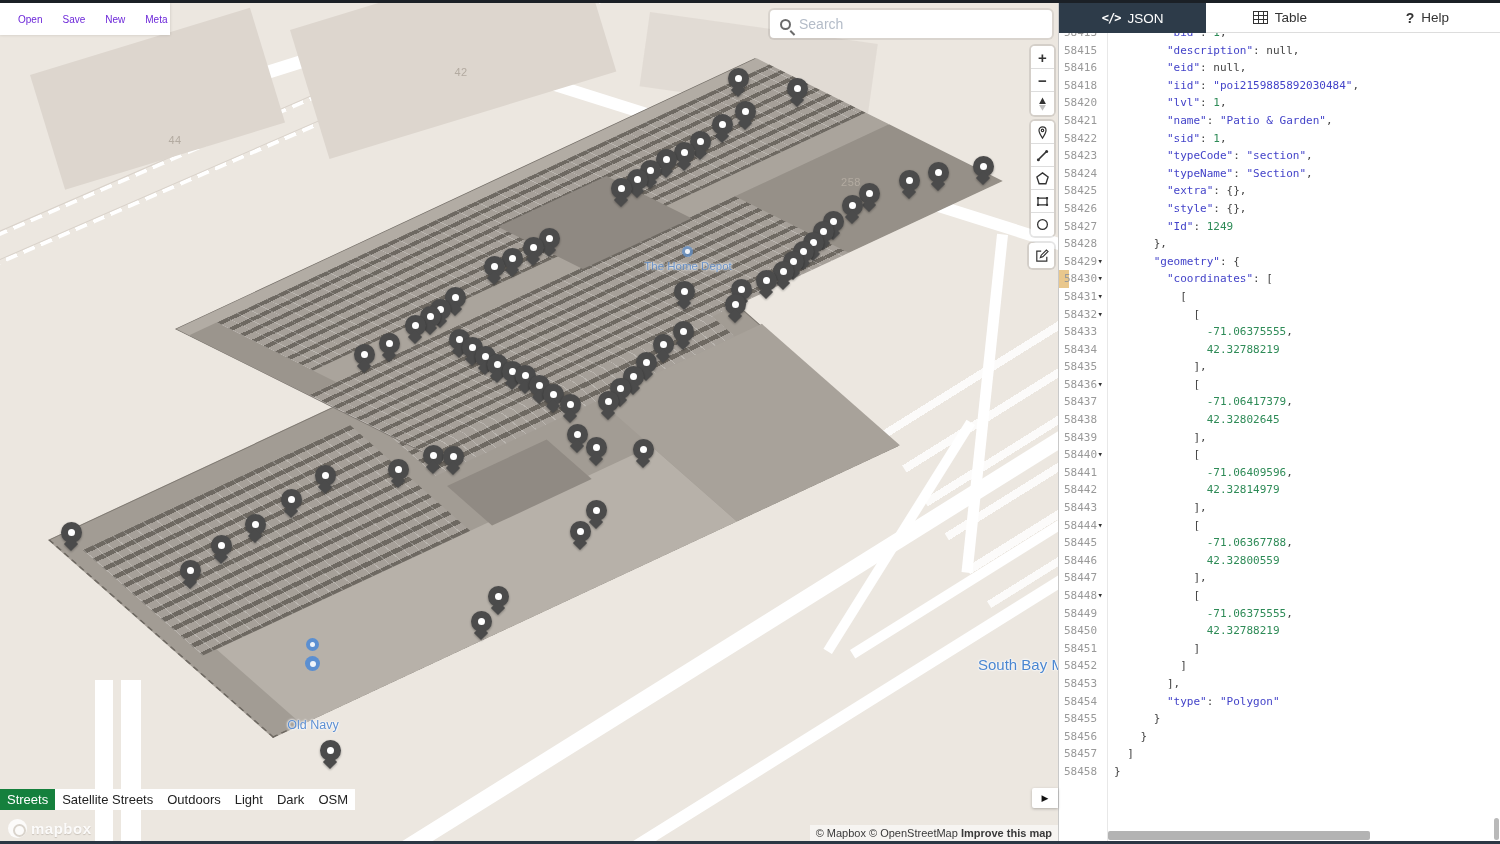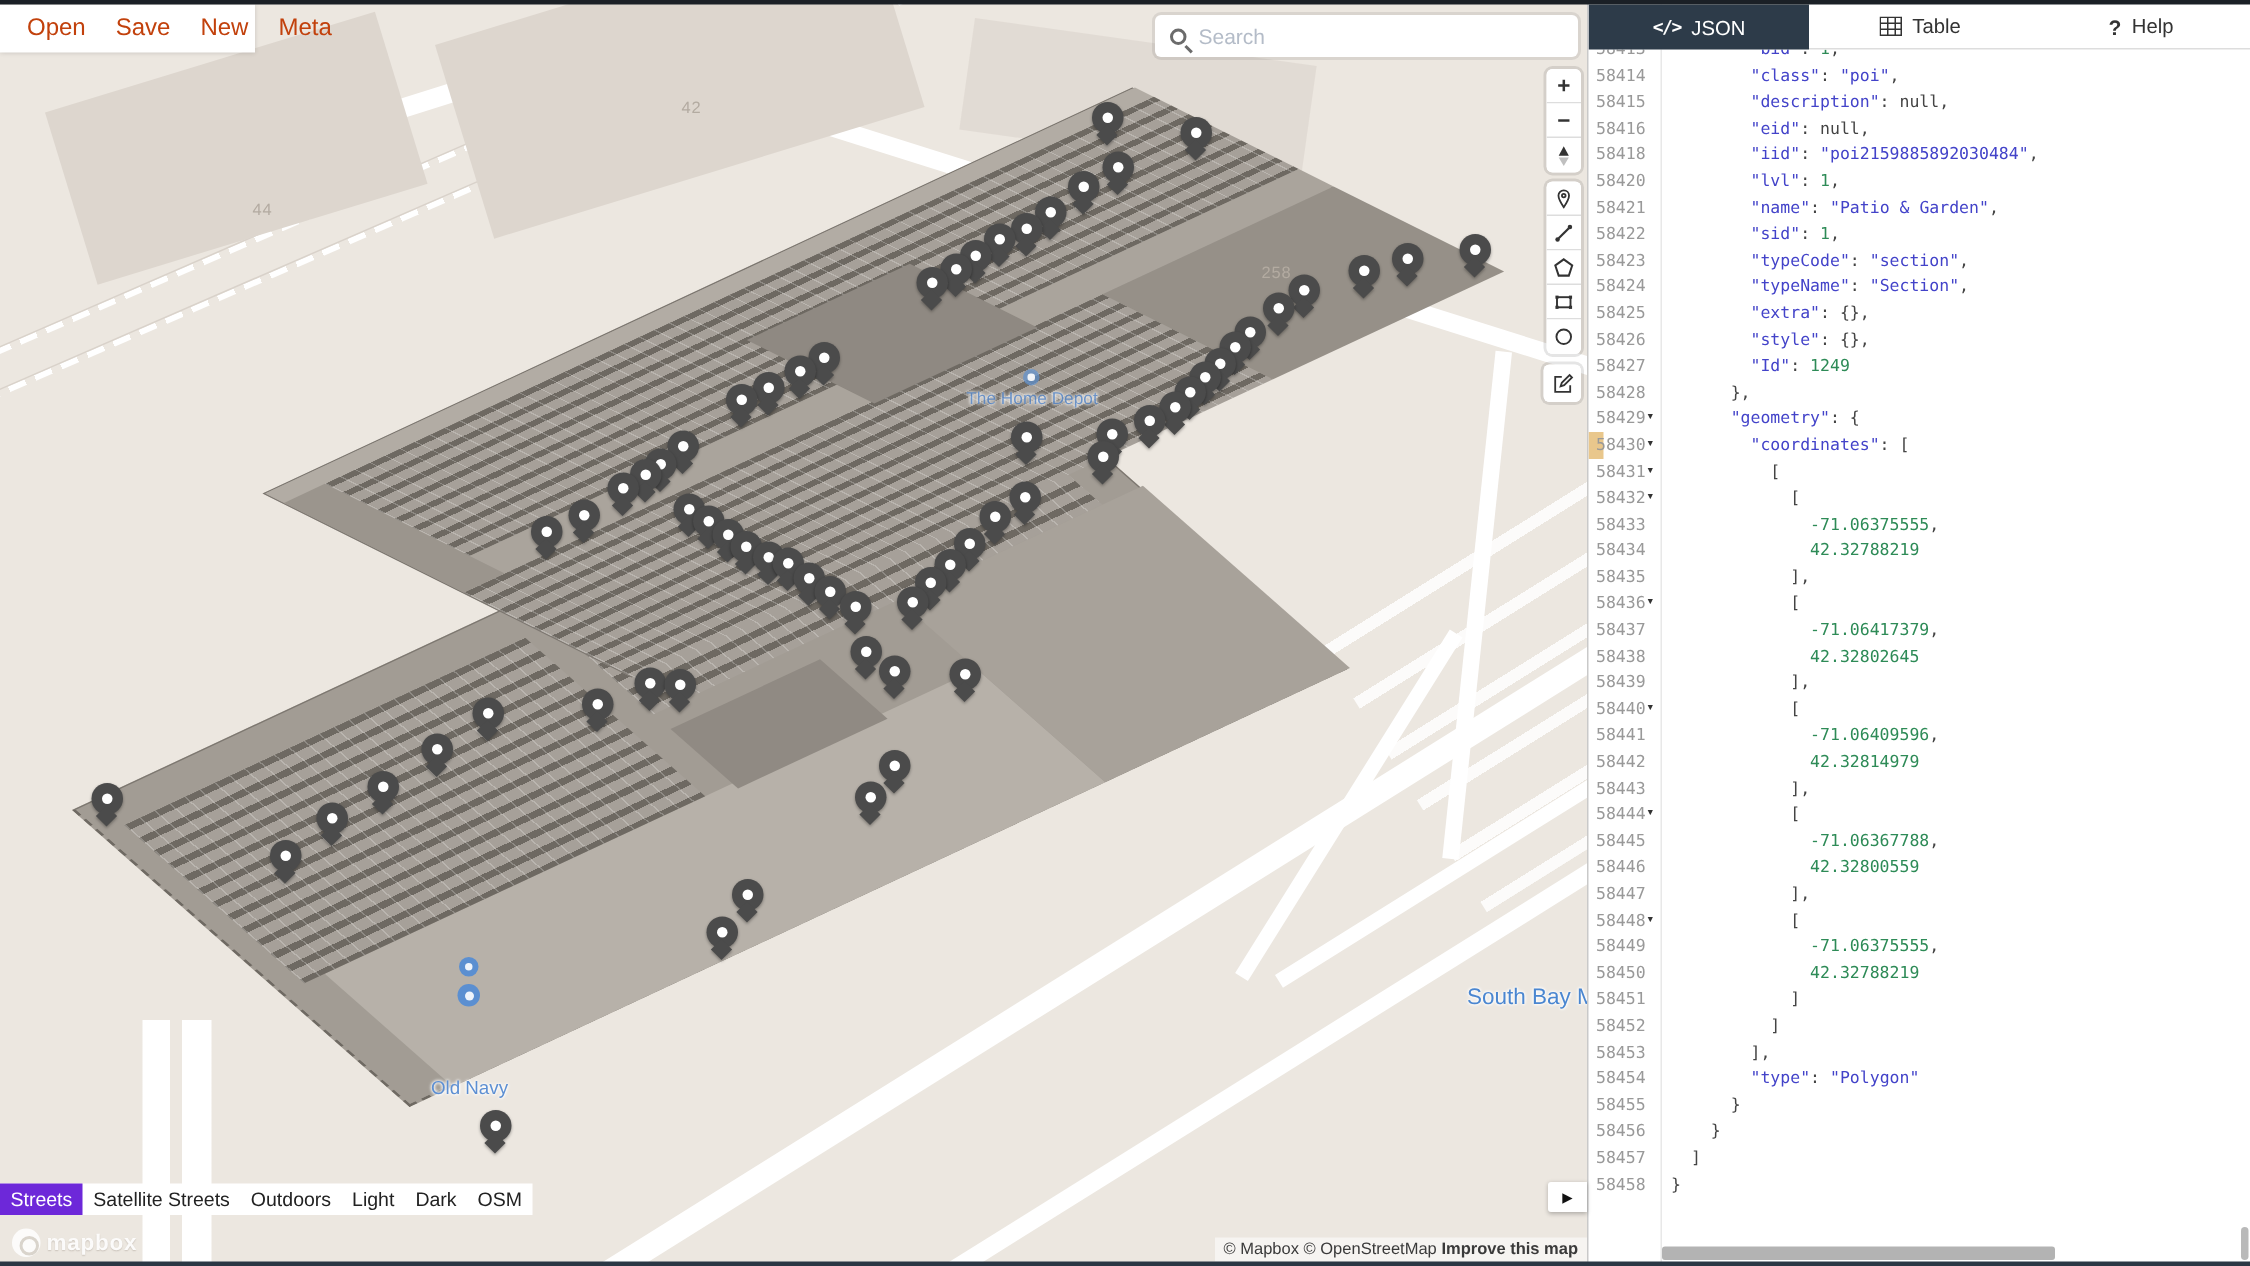--- a/index.html
+++ b/index.html
@@ -56,42 +56,42 @@
 
   
   .place-label { position:absolute; transform:translateX(-50%); color:#5d8fd2; white-space:nowrap;
          text-shadow:0 0 2px #fff,0 0 2px #fff,0 0 3px #fff; z-index:250; }
   .poi-dot { position:absolute; border-radius:50%; background:rgba(98,146,204,.75); z-index:250; }
   .poi-dot .in { position:absolute; left:30%; top:30%; width:40%; height:40%; border-radius:50%; background:#fff; opacity:.9; }
 
   
   .menubar { position:absolute; left:0; top:3px; width:170px; height:32px; background:#fff;
              display:flex; align-items:center; padding-left:8px; z-index:500; box-shadow:0 0 3px rgba(0,0,0,.15); }
-  .menu-link { color:#c2410c; font-size:16px; padding:0 10px; cursor:pointer; }
+  .menu-link { color:#6d28d9; font-size:10px; padding:0 10px; cursor:pointer; }
 
   
   .searchbox { position:absolute; left:770px; top:10px; width:282px; height:28px; background:#fff; border-radius:4px;
              box-shadow:0 0 0 2px rgba(0,0,0,.08); display:flex; align-items:center; z-index:500; }
   .mag { position:relative; width:11px; height:11px; border:2px solid #6b6b6b; border-radius:50%; margin:0 8px 0 10px; }
   .mag::after { content:""; position:absolute; left:9px; top:9px; width:6px; height:2px; background:#6b6b6b; transform:rotate(45deg); transform-origin:0 0; }
   .searchbox input { border:0; outline:0; flex:1; font-size:14px; color:#333; background:transparent; }
   .searchbox input::placeholder { color:#b4bcc8; }
 
   
   .ctrl-group { position:absolute; right:4px; width:23px; background:#fff; border-radius:4px;
               box-shadow:0 0 0 2px rgba(0,0,0,.1); overflow:hidden; z-index:500; }
   .ctrl-btn { width:23px; height:23px; display:flex; align-items:center; justify-content:center;
               border-bottom:1px solid #ddd; background:#fff; cursor:pointer; font-size:15px; font-weight:bold; color:#333; }
   .ctrl-btn:last-child { border-bottom:0; }
   .ctrl-btn svg { display:block; }
 
   
   .style-switcher { position:absolute; left:0; bottom:34px; display:flex; background:#fff; z-index:500; }
   .style-item { font-size:13px; color:#222; padding:3px 7px; white-space:nowrap; cursor:pointer; }
-  .style-item.active { background:#6d28d9; color:#fff; }
+  .style-item.active { background:#15803d; color:#fff; }
 
   
   .mblogo { position:absolute; left:8px; bottom:6px; display:flex; align-items:center; gap:4px; z-index:500; opacity:.9; }
   .mblogo .circ { width:19px; height:19px; border-radius:50%; background:rgba(255,255,255,.95); position:relative; }
   .mblogo .circ::after { content:""; position:absolute; left:5px; top:5px; width:9px; height:9px; border-radius:50%; border:2.5px solid #d8d2ca; }
   .mblogo .word { color:rgba(255,255,255,.97); font-size:15px; font-weight:bold; letter-spacing:.5px; text-shadow:0 1px 1px rgba(160,150,140,.5); }
 
   
   .attribution { position:absolute; right:0; bottom:3px; background:rgba(255,255,255,.55); padding:2px 6px;
               font-size:11px; color:#3a3a3a; z-index:500; }
@@ -476,24 +476,20 @@
 </div>
 
 <div class="panel">
   <div class="code-area" id="code-area">
     <div class="gutline"></div>
   <div class="row">
         <div class="gut"><span class="num">58413</span></div>
         <div class="codeline">        <span class="tk-k">"bid"</span><span class="tk-p">: </span><span class="tk-g">1</span><span class="tk-p">,</span></div>
       </div>
       <div class="row">
-        <div class="gut"><span class="num">58414</span></div>
-        <div class="codeline">        <span class="tk-k">"class"</span><span class="tk-p">: </span><span class="tk-s">"poi"</span><span class="tk-p">,</span></div>
-      </div>
-      <div class="row">
         <div class="gut"><span class="num">58415</span></div>
         <div class="codeline">        <span class="tk-k">"description"</span><span class="tk-p">: </span><span class="tk-a">null</span><span class="tk-p">,</span></div>
       </div>
       <div class="row">
         <div class="gut"><span class="num">58416</span></div>
         <div class="codeline">        <span class="tk-k">"eid"</span><span class="tk-p">: </span><span class="tk-a">null</span><span class="tk-p">,</span></div>
       </div>
       <div class="row">
         <div class="gut"><span class="num">58418</span></div>
         <div class="codeline">        <span class="tk-k">"iid"</span><span class="tk-p">: </span><span class="tk-s">"poi2159885892030484"</span><span class="tk-p">,</span></div>

